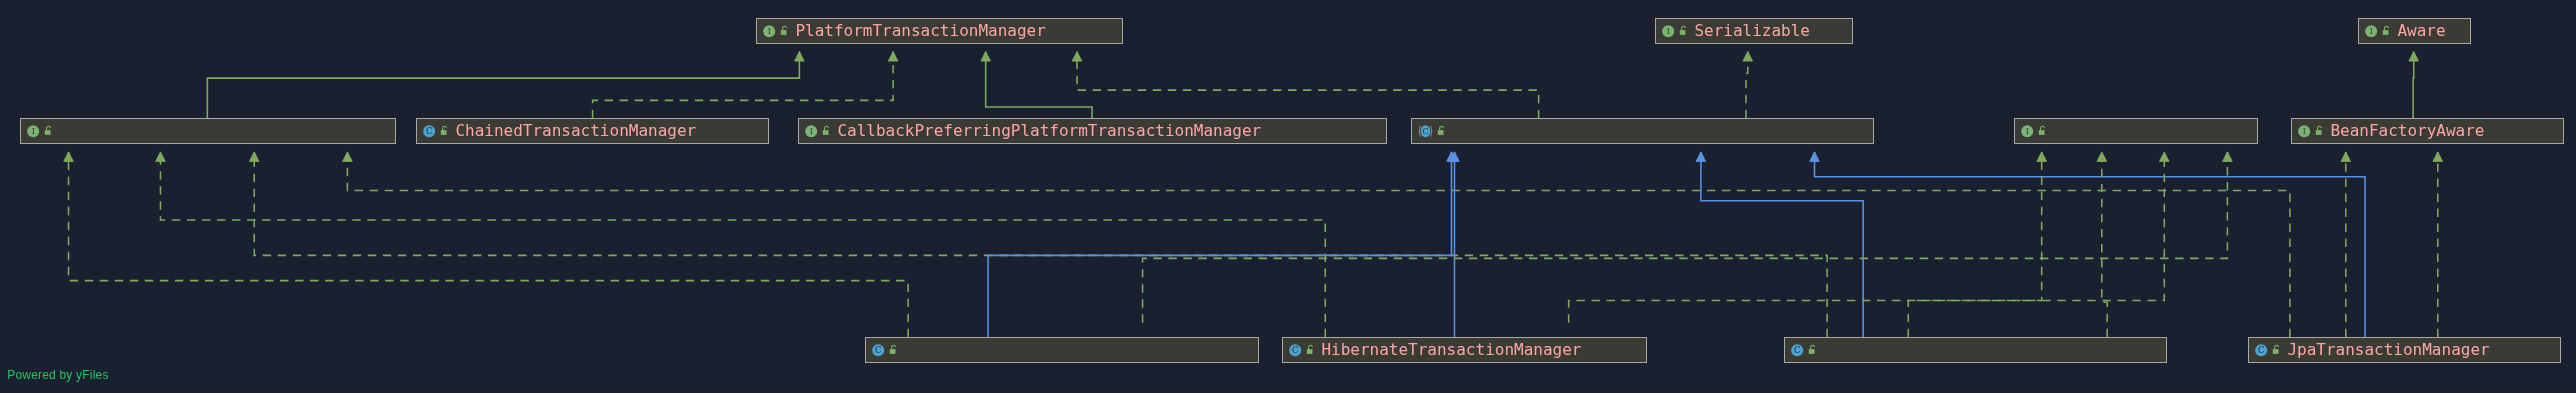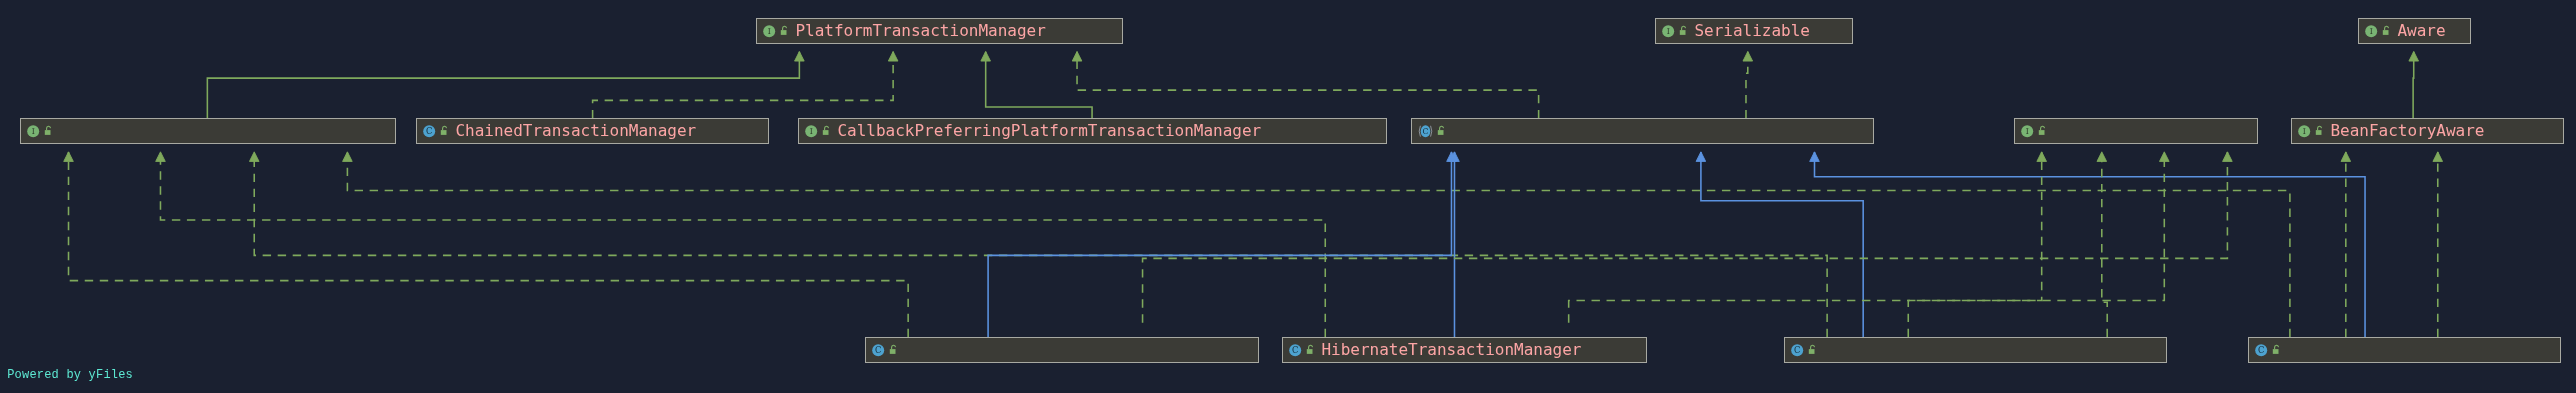--- a/index.html
+++ b/index.html
@@ -28,22 +28,22 @@
     line-height:26.4px;
     font-family:"DejaVu Sans Mono","Liberation Mono",monospace;
   }
   .ic{flex:0 0 auto;display:inline-block;margin-right:2.4px;}
   .ic svg{display:block;}
   .lk{flex:0 0 auto;display:inline-block;margin-right:6px;}
   .lk svg{display:block;}
 
   .watermark{
     position:absolute;left:7.2px;top:368px;
-    color:#5eead4;font-size:12px;
-    font-family:Liberation Mono, monospace;
+    color:#22c55e;font-size:12px;
+    font-family:Liberation Sans, sans-serif;
     letter-spacing:0.2px;
   }
 </style>
 </head>
 <body>
 
 <div id="stage">
   <svg id="edges" viewBox="0 0 4286 654" preserveAspectRatio="none" aria-hidden="true">
       <defs>
         <marker id="ah-green" viewBox="0 0 10 10" refX="9.2" refY="5" markerWidth="7" markerHeight="7" orient="auto-start-reverse" markerUnits="strokeWidth">
@@ -258,17 +258,18 @@
             <circle cx="12" cy="12" r="10" fill="#4da2cf"></circle>
             <text x="12" y="17.5" text-anchor="middle" font-family="DejaVu Serif, serif" font-size="14" fill="#17303f">C</text>
           </svg>
         </span>
         <span class="lk">
           <svg width="10.8" height="12" viewBox="0 0 18 20">
             <path d="M6 8 V5.2 A3.2 3.2 0 0 1 12.3 4.6" stroke="#7fb069" stroke-width="1.9" fill="none" stroke-linecap="round"></path>
             <rect x="3" y="8.5" width="9.5" height="8" fill="#7fb069"></rect>
           </svg>
         </span>
+        <span class="label">JpaTransactionManager</span>
       </div>
     </div>
   <div class="watermark">Powered by yFiles</div>
 </div>
 
 
 </body></html>

